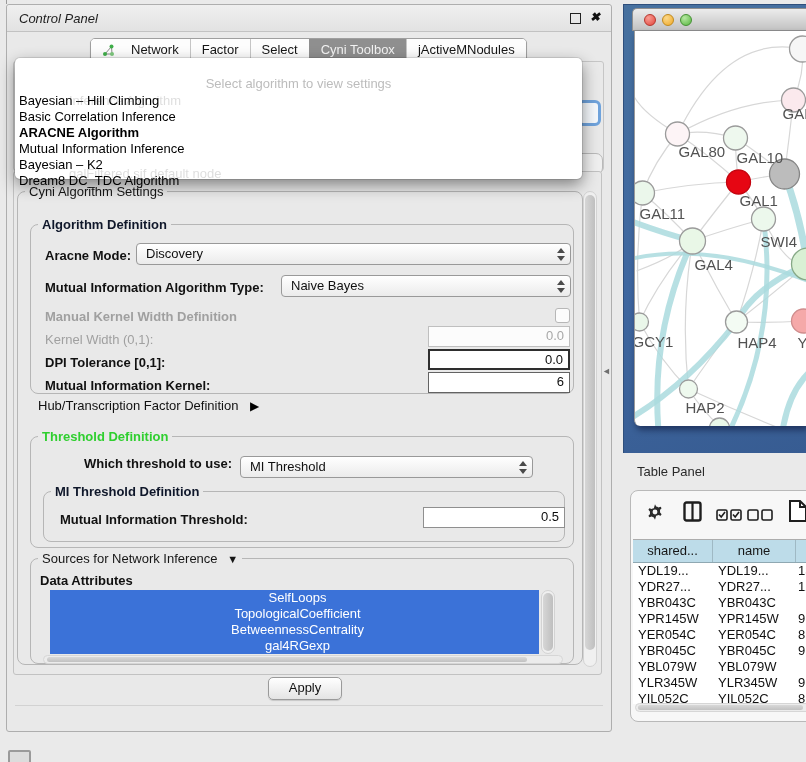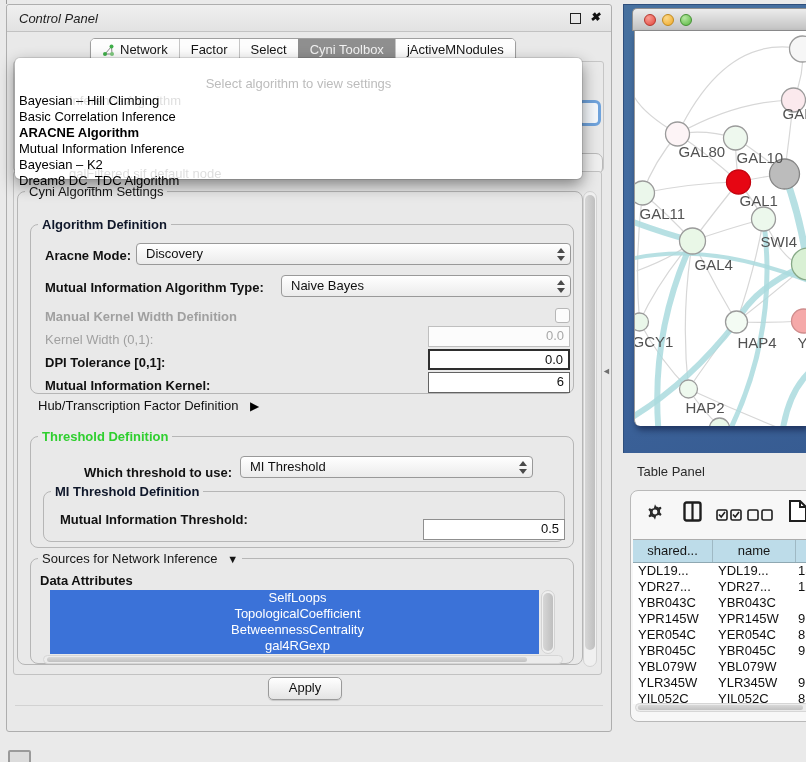--- a/index.html
+++ b/index.html
@@ -9,21 +9,21 @@
   #cp{position:absolute;left:6px;top:4px;width:606px;height:728px;background:#e9e9e9;
       border:1px solid #aeaeae;border-radius:3px;box-sizing:border-box;}
   #cp-titlebar{position:absolute;left:0;top:0;right:0;height:26px;background:linear-gradient(#efefef,#e2e2e2);
       border-bottom:1px solid #c2c2c2;border-radius:3px 3px 0 0;font-style:italic;}
   #cp-title{position:absolute;left:12px;top:6px;font-size:13px;color:#1d1d1d;}
   .float-ic{position:absolute;top:8px;width:9px;height:9px;border:1.5px solid #222;background:transparent;}
   .close-ic{position:absolute;top:5px;font-size:12px;font-weight:bold;color:#111;}
   
   .tabbar{position:absolute;display:flex;border:1px solid #9f9f9f;border-radius:5px;overflow:hidden;
       background:#fdfdfd;box-shadow:0 1px 1px rgba(0,0,0,.18);}
-  .tab{display:flex;align-items:center;gap:5px;padding:0 11px;font-size:13px;height:22px;line-height:22px;
+  .tab{display:flex;align-items:center;gap:16px;padding:0 11px;font-size:13px;height:22px;line-height:22px;
       background:#fdfdfd;border-left:1px solid #c6c6c6;color:#161616;white-space:nowrap;}
   .tab:first-child{border-left:none;}
   .tab.sel{background:#8f8f8f;color:#f3f3f3;border-left-color:#8f8f8f;}
   
   .panelA{position:absolute;left:6px;top:56px;width:589px;height:108px;border:1px solid #c6c6c6;
       border-radius:3px;background:#e9e9e9;}
   .bluering{position:absolute;left:570px;top:95px;width:18px;height:20px;border:3px solid #6fa3dc;
       border-radius:6px;background:#f4f8fc;}
   .btnfrag{position:absolute;left:556px;top:148px;width:38px;height:20px;border:1px solid #b9b9b9;
       border-radius:7px;background:#efefef;}
@@ -191,32 +191,32 @@
         <div class="field f-med" style="left:397px;top:147px;width:142px;">6</div>
       </div>
 
       <div class="lb" style="left:20px;top:206px;">
         <span>Hub/Transcription Factor Definition</span>
         <span class="arrow-r">▶</span>
       </div>
 
       <div class="grp" style="left:12px;top:244px;width:544px;height:112px;">
         <span class="grp-title t-green">Threshold Definition</span>
-        <span class="lb b" style="left:53px;top:28px;">Which threshold to use:</span>
+        <span class="lb b" style="left:53px;top:19px;">Which threshold to use:</span>
         <div class="combo" style="left:209px;top:19px;width:293px;">
           <span>MI Threshold</span>
           <span class="stepper">
               <span class="tri-up"></span>
               <span class="tri-dn"></span>
             </span>
         </div>
         <div class="grp" style="left:12px;top:54px;width:522px;height:51px;">
           <span class="grp-title t-blue">MI Threshold Definition</span>
           <span class="lb b" style="left:16px;top:20px;">Mutual Information Threshold:</span>
-          <div class="field f-lite" style="left:379px;top:27px;width:142px;">0.5</div>
+          <div class="field f-lite" style="left:379px;top:15px;width:142px;">0.5</div>
         </div>
       </div>
 
       <div class="grp" style="left:12px;top:366px;width:544px;height:106px;">
         <span class="grp-title t-black" style="font-weight:normal;">
           <span>Sources for Network Inference</span>
           <span style="margin-left:6px;font-size:11px;">▼</span>
         </span>
         <span class="lb b" style="left:9px;top:14px;">Data Attributes</span>
         <div id="src-list">

